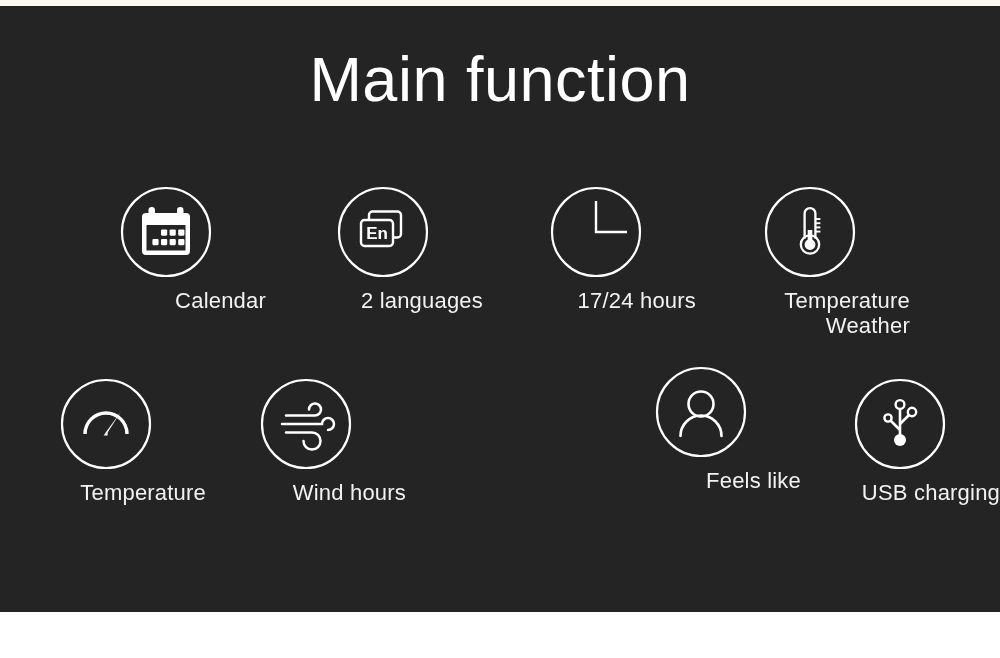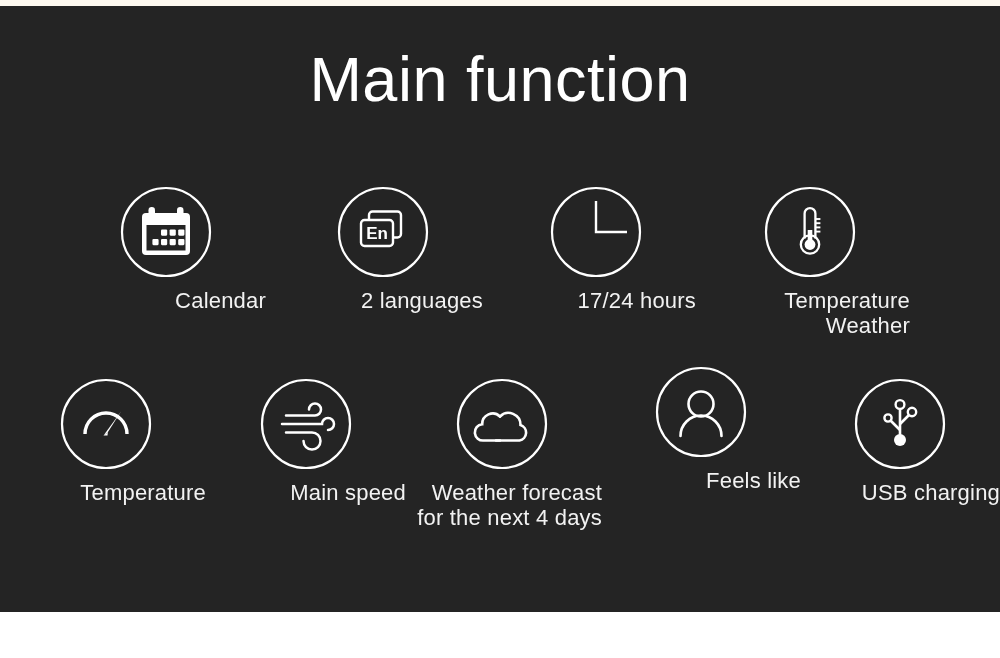--- a/index.html
+++ b/index.html
@@ -202,36 +202,23 @@
           <g fill="none" stroke="#ffffff" stroke-width="2.5" stroke-linecap="round">
 
             <path d="M26 37.5 L55 37.5 a6 6 0 1 0 -6 -6"></path>
 
             <path d="M22 46 L62 46 a6 6 0 1 1 6 6"></path>
 
             <path d="M26 54.5 L52 54.5 a8.5 8.5 0 1 1 -8.5 8.5"></path>
           </g>
         </svg>
       </div>
-      <div class="label">Main speed</div>
-    </div>
-
-    <div class="tile t-forecast">
-      <div class="icon-wrap">
-        <svg viewBox="0 0 92 92" xmlns="http://www.w3.org/2000/svg">
-          <circle cx="46" cy="46" r="44" fill="none" stroke="#ffffff" stroke-width="2.2"></circle>
-
-          <path d="M44 38.5 a12 12 0 0 1 20.5 8.5 a8 8 0 0 1 -1 15.5 L40 62.5" fill="none" stroke="#ffffff" stroke-width="2.6" stroke-linecap="round"></path>
-
-          <path d="M44 38.5 a10.5 10.5 0 0 0 -17.8 7.8 a8 8 0 0 0 1.5 16.2 L44 62.5" fill="none" stroke="#ffffff" stroke-width="2.6" stroke-linecap="round"></path>
-        </svg>
-      </div>
-      <div class="label">Weather forecast
-for the next 4 days</div>
-    </div>
+      <div class="label">Wind hours</div>
+    </div>
+
 
     <div class="tile t-feelslike">
       <div class="icon-wrap">
         <svg viewBox="0 0 92 92" xmlns="http://www.w3.org/2000/svg">
           <circle cx="46" cy="46" r="44" fill="none" stroke="#ffffff" stroke-width="2.2"></circle>
 
           <circle cx="46" cy="38" r="12.5" fill="none" stroke="#ffffff" stroke-width="2.6"></circle>
 
           <path d="M25.5 70 a20.5 20.5 0 0 1 41 0" fill="none" stroke="#ffffff" stroke-width="2.6" stroke-linecap="round"></path>
         </svg>

